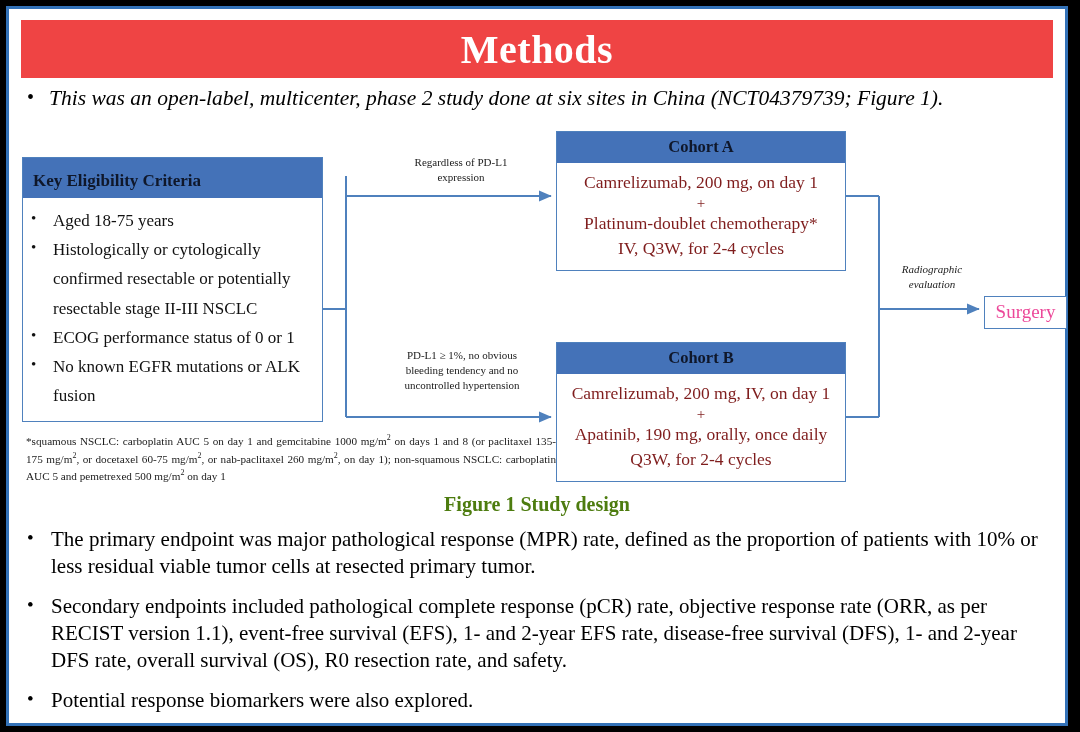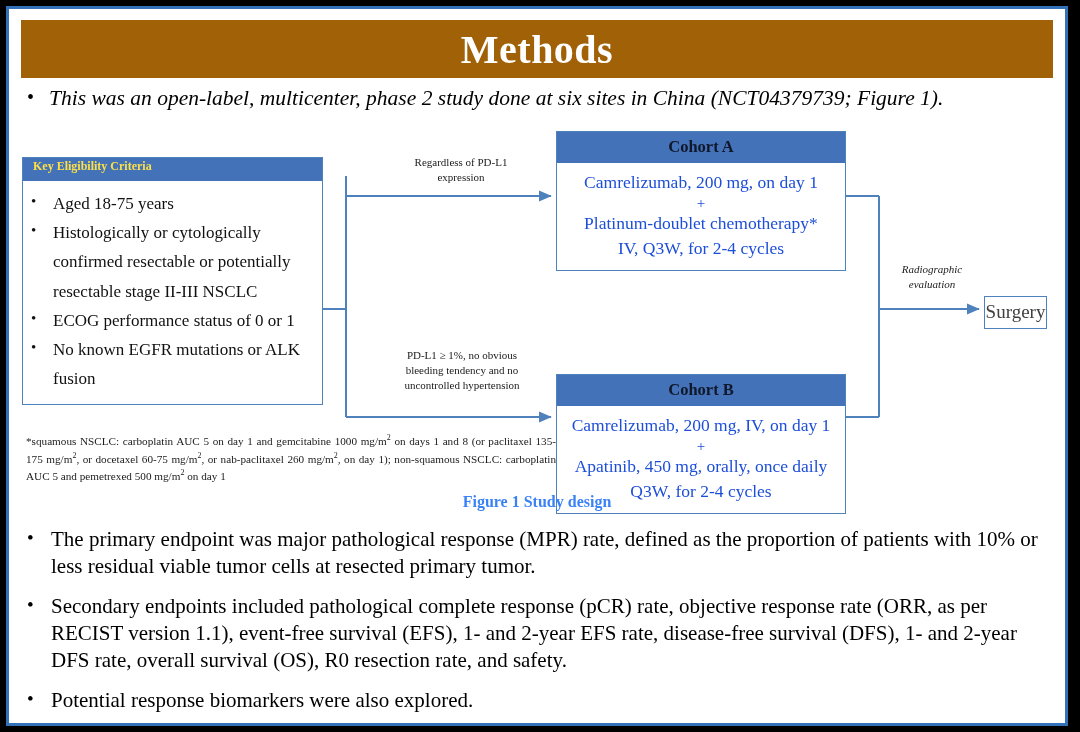--- a/index.html
+++ b/index.html
@@ -26,21 +26,21 @@
     box-sizing: border-box;
   }
 
   
   .title-band {
     position: absolute;
     left: 12px;
     top: 11px;
     width: 1032px;
     height: 58px;
-    background: #a16207;
+    background: #ef4444;
     color: #ffffff;
     font-size: 40px;
     font-weight: bold;
     display: flex;
     align-items: center;
     justify-content: center;
     letter-spacing: 0.5px;
   }
 
   
@@ -76,24 +76,24 @@
     position: absolute;
     left: 13px;
     top: 38px;
     width: 301px;
     border: 1px solid #4f81bd;
     box-sizing: border-box;
     background: #ffffff;
   }
   .elig-head {
     background: #4472b8;
-    color: #fde047;
+    color: #0f172a;
     font-weight: bold;
-    font-size: 12px;
-    padding: 1px 10px 7px 10px;
+    font-size: 17px;
+    padding: 13px 10px 7px 10px;
   }
   .elig-body {
     padding: 8px 8px 10px 8px;
   }
   .elig-item {
     display: flex;
     align-items: flex-start;
     font-size: 17px;
     color: #111111;
     line-height: 1.72;
@@ -120,50 +120,50 @@
 
   
   .cohort {
     position: absolute;
     width: 290px;
     border: 1px solid #4f81bd;
     box-sizing: border-box;
     background: #ffffff;
   }
   .cohort-a { left: 547px; top: 12px; }
-  .cohort-b { left: 547px; top: 223px; margin-top: 32px; }
+  .cohort-b { left: 547px; top: 223px; }
   .cohort-head {
     background: #4472b8;
     color: #0f172a;
     font-weight: bold;
     font-size: 16.5px;
     text-align: center;
     padding: 5px 0 6px 0;
   }
   .cohort-body {
     padding: 7px 4px 9px 4px;
     text-align: center;
     font-size: 17.5px;
-    color: #1d4ed8;
+    color: #7f1d1d;
     line-height: 1.42;
   }
   .cohort-body .plus { font-size: 15px; line-height: 1.1; }
 
   
   .surgery-box {
     position: absolute;
     left: 975px;
     top: 177px;
-    width: 63px;
+    width: 83px;
     border: 1px solid #4f81bd;
     box-sizing: border-box;
     background: #ffffff;
     text-align: center;
     font-size: 19px;
-    color: #404040;
+    color: #ec4899;
     padding: 4px 0 5px 0;
   }
 
   
   .conn-label {
     position: absolute;
     text-align: center;
     font-size: 11px;
     color: #1a1a1a;
     line-height: 1.35;
@@ -180,23 +180,23 @@
     pointer-events: none;
   }
 
   
   .fig-caption {
     position: absolute;
     left: 0;
     top: 484px;
     width: 1056px;
     text-align: center;
-    font-size: 16px;
+    font-size: 20px;
     font-weight: bold;
-    color: #3b82f6;
+    color: #4d7c0f;
   }
 
   
   #bottom-bullets {
     position: absolute;
     left: 18px;
     top: 517px;
     width: 1026px;
   }
   .bb {
@@ -300,21 +300,21 @@
         <div>Platinum-doublet chemotherapy*</div>
         <div>IV, Q3W, for 2-4 cycles</div>
       </div>
     </div>
 
     <div class="cohort cohort-b">
       <div class="cohort-head">Cohort B</div>
       <div class="cohort-body">
         <div>Camrelizumab, 200 mg, IV, on day 1</div>
         <div class="plus">+</div>
-        <div>Apatinib, 450 mg, orally, once daily</div>
+        <div>Apatinib, 190 mg, orally, once daily</div>
         <div>Q3W, for 2-4 cycles</div>
       </div>
     </div>
 
     <div class="surgery-box">
       <span>Surgery</span>
     </div>
   </div>
 
   <div class="fig-caption">Figure 1 Study design</div>

